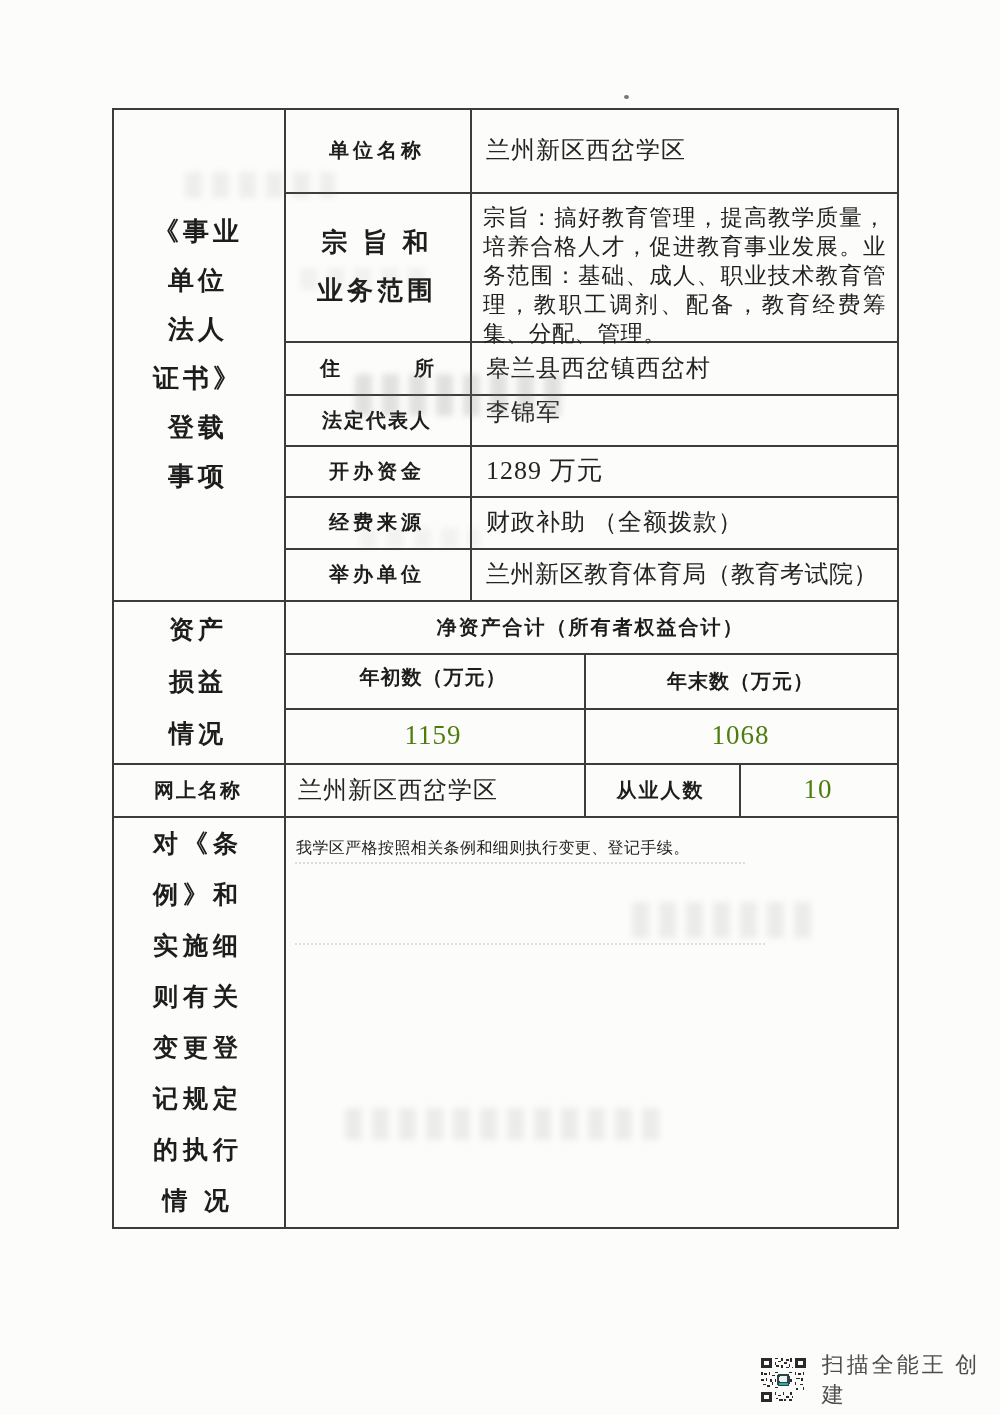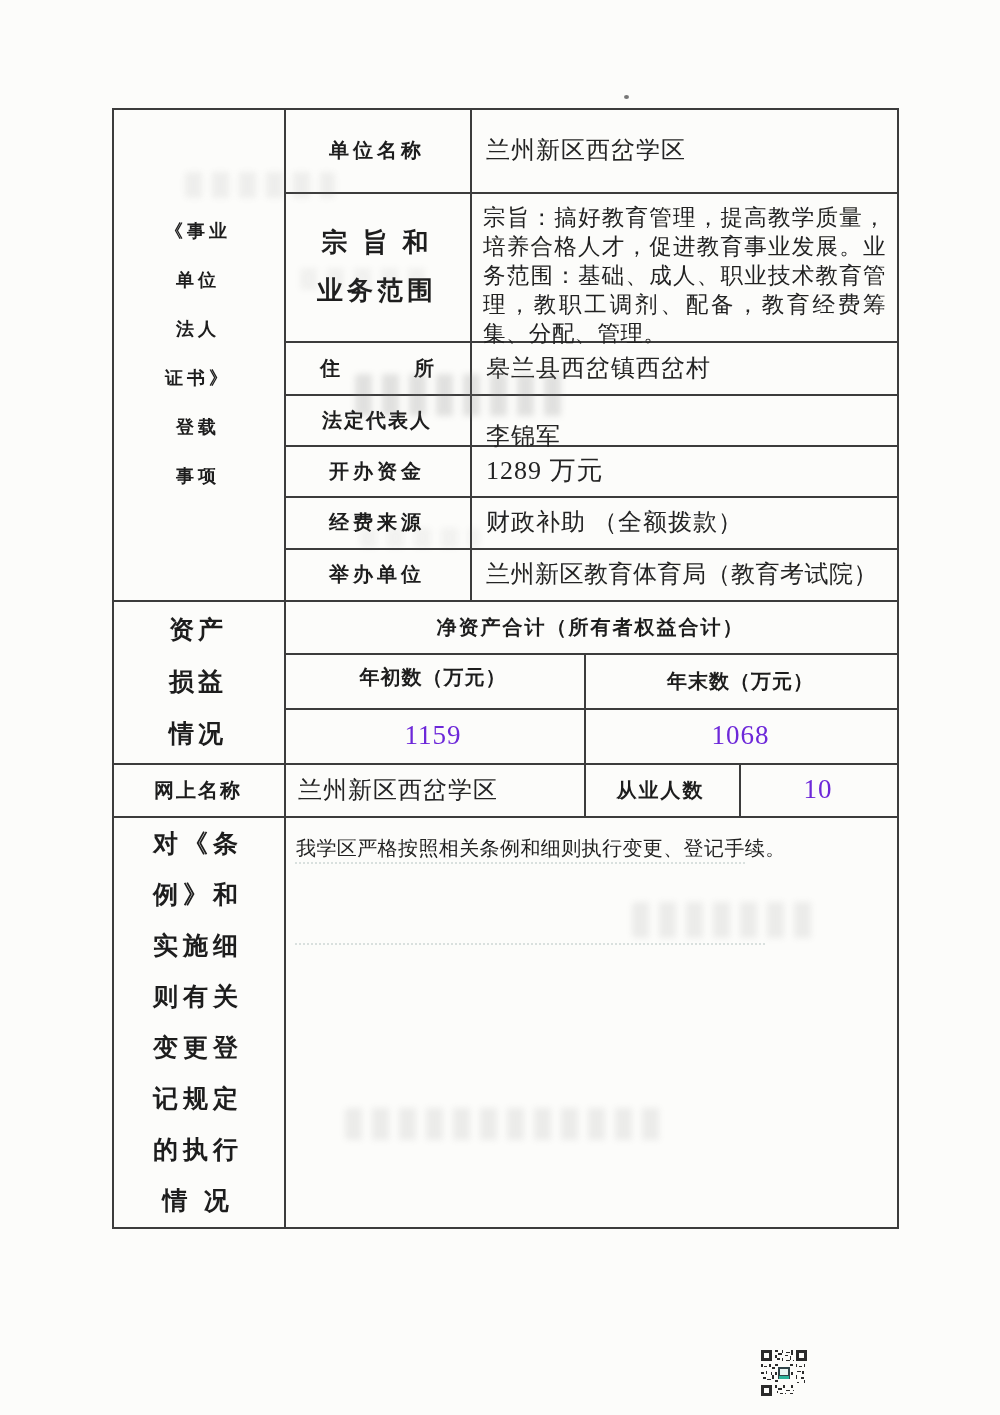--- a/index.html
+++ b/index.html
@@ -24,21 +24,21 @@
     font-weight:400;font-size:24px;color:#242424;padding-left:14px;
     box-sizing:border-box;letter-spacing:1px;
   }
   .stack{
     position:absolute;display:flex;flex-direction:column;
     justify-content:center;align-items:center;text-align:center;
     font-weight:700;color:#1d1d1d;letter-spacing:4px;
   }
   .num{
     position:absolute;display:flex;align-items:center;justify-content:center;
-    font-size:27px;color:#6d28d9;letter-spacing:1px;
+    font-size:27px;color:#4d7c0f;letter-spacing:1px;
   }
   .para{
     position:absolute;box-sizing:border-box;
     font-size:22.5px;line-height:29px;color:#222;
     letter-spacing:0.4px;text-align:justify;
   }
   
   .ghost{
     position:absolute;filter:blur(3px);opacity:0.16;
     background:repeating-linear-gradient(90deg,#777 0 17px,transparent 17px 27px);
@@ -70,21 +70,21 @@
   <div class="hl" style="left:112px;top:816px;width:785px;"></div>
   <div class="hl" style="left:112px;top:1227px;width:787px;"></div>
 
   <div class="vl" style="left:112px;top:108px;height:1121px;"></div>
   <div class="vl" style="left:897px;top:108px;height:1121px;"></div>
   <div class="vl" style="left:284px;top:108px;height:1119px;"></div>
   <div class="vl" style="left:470px;top:108px;height:492px;"></div>
   <div class="vl" style="left:584px;top:653px;height:163px;"></div>
   <div class="vl" style="left:739px;top:763px;height:53px;"></div>
 
-  <div class="stack" style="left:114px;top:108px;width:168px;height:492px;font-size:18px;line-height:49px;">
+  <div class="stack" style="left:114px;top:108px;width:168px;height:492px;font-size:26px;line-height:49px;">
     <div>《事业</div>
     <div>单位</div>
     <div>法人</div>
     <div>证书》</div>
     <div>登载</div>
     <div>事项</div>
   </div>
 
   <div class="lbl" style="left:284px;top:108px;width:186px;height:84px;">单位名称</div>
   <div class="val" style="left:472px;top:108px;width:424px;height:84px;">兰州新区西岔学区</div>
@@ -95,21 +95,21 @@
   </div>
   <div class="para" style="left:472px;top:192px;width:420px;height:149px;padding:11px 6px 0 11px;">宗旨：搞好教育管理，提高教学质量，培养合格人才，促进教育事业发展。业务范围：基础、成人、职业技术教育管理，教职工调剂、配备，教育经费筹集、分配、管理。</div>
 
   <div class="lbl" style="left:284px;top:341px;width:186px;height:53px;justify-content:space-between;padding:0 36px;box-sizing:border-box;letter-spacing:0;">
     <span>住</span>
     <span>所</span>
   </div>
   <div class="val" style="left:472px;top:341px;width:488px;height:53px;padding-left:14px;">皋兰县西岔镇西岔村</div>
 
   <div class="lbl" style="left:284px;top:394px;width:186px;height:51px;letter-spacing:2px;">法定代表人</div>
-  <div class="val" style="left:472px;top:394px;width:424px;height:35px;margin-top:24px;">李锦军</div>
+  <div class="val" style="left:472px;top:394px;width:424px;height:35px;">李锦军</div>
 
   <div class="lbl" style="left:284px;top:445px;width:186px;height:51px;">开办资金</div>
   <div class="val" style="left:472px;top:445px;width:424px;height:51px;font-size:26px;">1289 万元</div>
 
   <div class="lbl" style="left:284px;top:496px;width:186px;height:52px;">经费来源</div>
   <div class="val" style="left:472px;top:496px;width:340px;height:52px;">财政补助 （全额拨款）</div>
 
   <div class="lbl" style="left:284px;top:548px;width:186px;height:52px;">举办单位</div>
   <div class="val" style="left:472px;top:548px;width:424px;height:52px;letter-spacing:0.5px;">兰州新区教育体育局（教育考试院）</div>
 
@@ -135,21 +135,21 @@
   <div class="stack" style="left:114px;top:816px;width:168px;height:411px;font-size:25px;line-height:51px;letter-spacing:5px;">
     <div>对《条</div>
     <div>例》和</div>
     <div>实施细</div>
     <div>则有关</div>
     <div>变更登</div>
     <div>记规定</div>
     <div>的执行</div>
     <div>情 况</div>
   </div>
-  <div class="para" style="left:284px;top:816px;width:600px;height:120px;padding:16px 6px 0 12px;font-size:20px;line-height:32px;text-align:left;">我学区严格按照相关条例和细则执行变更、登记手续。</div>
+  <div class="para" style="left:284px;top:816px;width:600px;height:120px;padding:16px 6px 0 12px;font-size:16px;line-height:32px;text-align:left;">我学区严格按照相关条例和细则执行变更、登记手续。</div>
 
   <div class="speck" style="left:624px;top:95px;width:5px;height:4px;opacity:.75;"></div>
   <div class="ghost" style="left:355px;top:374px;width:215px;height:42px;opacity:.2;"></div>
   <div class="ghost" style="left:185px;top:172px;width:150px;height:26px;opacity:.1;"></div>
   <div class="ghost" style="left:300px;top:268px;width:130px;height:22px;opacity:.08;"></div>
   <div class="ghost" style="left:632px;top:902px;width:185px;height:36px;opacity:.12;"></div>
   <div class="ghost" style="left:345px;top:1108px;width:320px;height:32px;opacity:.12;"></div>
   <div class="ghost" style="left:360px;top:528px;width:120px;height:20px;opacity:.07;"></div>
   <div class="faintline" style="left:295px;top:862px;width:450px;"></div>
   <div class="faintline" style="left:295px;top:943px;width:470px;"></div>
@@ -208,15 +208,16 @@
         <rect x="15" y="27" width="1" height="1"></rect>
           <rect x="18" y="27" width="2" height="1"></rect>
         <rect x="20" y="25" width="1" height="1"></rect>
           <rect x="10" y="26" width="1" height="1"></rect>
       </g>
 
       <rect x="10.5" y="10.5" width="8" height="8" rx="1.2" fill="#2e4247"></rect>
       <rect x="12" y="12" width="5" height="3.6" rx="0.6" fill="#e8f4f2"></rect>
       <rect x="11.5" y="16.6" width="6" height="1.4" fill="#29b39a"></rect>
     </svg>
+    <span class="credit" style="position:static;margin-left:16px;">扫描全能王 创建</span>
   </div>
 
 </div>
 
 </body></html>

